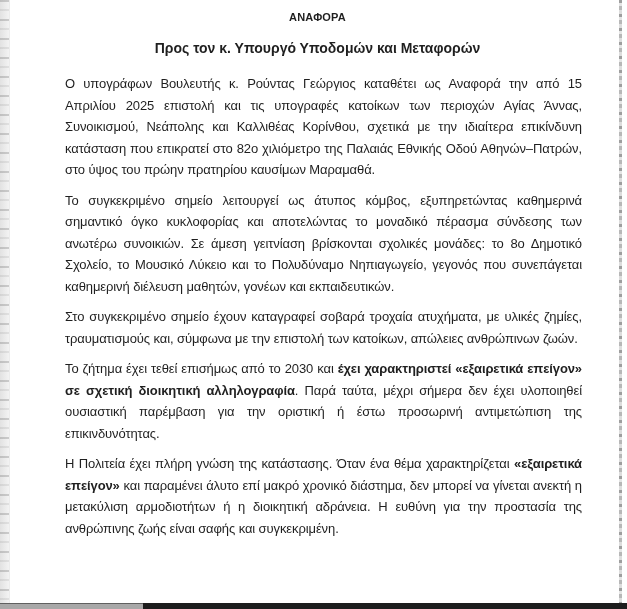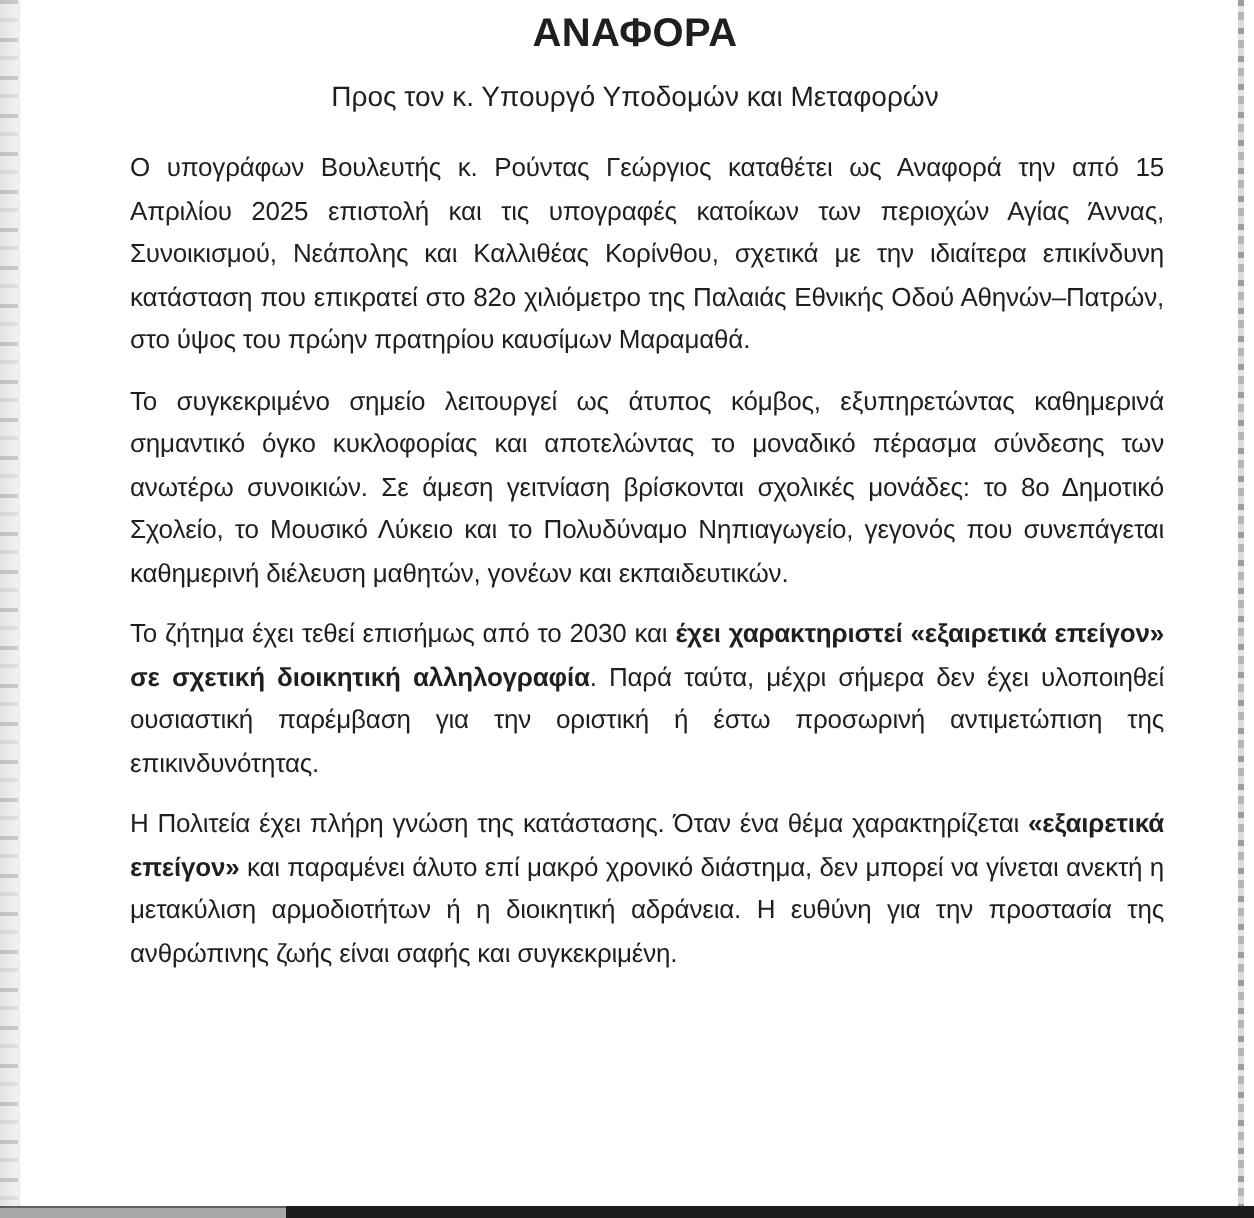--- a/index.html
+++ b/index.html
@@ -47,32 +47,32 @@
   
   .content {
     position: absolute;
     left: 53px;
     top: 9px;
     width: 529px;
   }
 
   .doc-title {
     margin: 0 0 14px 0;
-    font-size: 20px;
+    font-size: 11px;
     line-height: 17px;
     font-weight: bold;
     text-align: center;
     letter-spacing: 0.2px;
   }
 
   .doc-recipient {
     margin: 0 0 17px 0;
     font-size: 14px;
     line-height: 16px;
-    font-weight: normal;
+    font-weight: bold;
     text-align: center;
   }
 
   .doc-subject {
     margin: 0 0 11px 0;
     font-size: 13.5px;
     line-height: 20.5px;
     font-weight: bold;
     text-align: left;
     letter-spacing: -0.1px;
@@ -120,20 +120,21 @@
 
   <div class="content">
     <h1 class="doc-title">ΑΝΑΦΟΡΑ</h1>
 
     <h2 class="doc-recipient">Προς τον κ. Υπουργό Υποδομών και Μεταφορών</h2>
 
 
     <div class="paragraphs" id="paragraphs">
         <p><span>Ο υπογράφων Βουλευτής κ. Ρούντας Γεώργιος καταθέτει ως Αναφορά την από 15 Απριλίου 2025 επιστολή και τις υπογραφές κατοίκων των περιοχών Αγίας Άννας, Συνοικισμού, Νεάπολης και Καλλιθέας Κορίνθου, σχετικά με την ιδιαίτερα επικίνδυνη κατάσταση που επικρατεί στο 82ο χιλιόμετρο της Παλαιάς Εθνικής Οδού Αθηνών–Πατρών, στο ύψος του πρώην πρατηρίου καυσίμων Μαραμαθά.</span></p>
         <p><span>Το συγκεκριμένο σημείο λειτουργεί ως άτυπος κόμβος, εξυπηρετώντας καθημερινά σημαντικό όγκο κυκλοφορίας και αποτελώντας το μοναδικό πέρασμα σύνδεσης των ανωτέρω συνοικιών. Σε άμεση γειτνίαση βρίσκονται σχολικές μονάδες: το 8ο Δημοτικό Σχολείο, το Μουσικό Λύκειο και το Πολυδύναμο Νηπιαγωγείο, γεγονός που συνεπάγεται καθημερινή διέλευση μαθητών, γονέων και εκπαιδευτικών.</span></p>
+        <p><span>Στο συγκεκριμένο σημείο έχουν καταγραφεί σοβαρά τροχαία ατυχήματα, με υλικές ζημίες, τραυματισμούς και, σύμφωνα με την επιστολή των κατοίκων, απώλειες ανθρώπινων ζωών.</span></p>
         <p><span>Το ζήτημα έχει τεθεί επισήμως από το 2030 και </span><strong>έχει χαρακτηριστεί «εξαιρετικά επείγον» σε σχετική διοικητική αλληλογραφία</strong><span>. Παρά ταύτα, μέχρι σήμερα δεν έχει υλοποιηθεί ουσιαστική παρέμβαση για την οριστική ή έστω προσωρινή αντιμετώπιση της επικινδυνότητας.</span></p>
         <p><span>Η Πολιτεία έχει πλήρη γνώση της κατάστασης. Όταν ένα θέμα χαρακτηρίζεται </span><strong>«εξαιρετικά επείγον»</strong><span> και παραμένει άλυτο επί μακρό χρονικό διάστημα, δεν μπορεί να γίνεται ανεκτή η μετακύλιση αρμοδιοτήτων ή η διοικητική αδράνεια. Η ευθύνη για την προστασία της ανθρώπινης ζωής είναι σαφής και συγκεκριμένη.</span></p>
       </div>
   </div>
 
   <div class="bottom-bar">
     <div class="bar-grey"></div>
     <div class="bar-dark"></div>
   </div>
 

